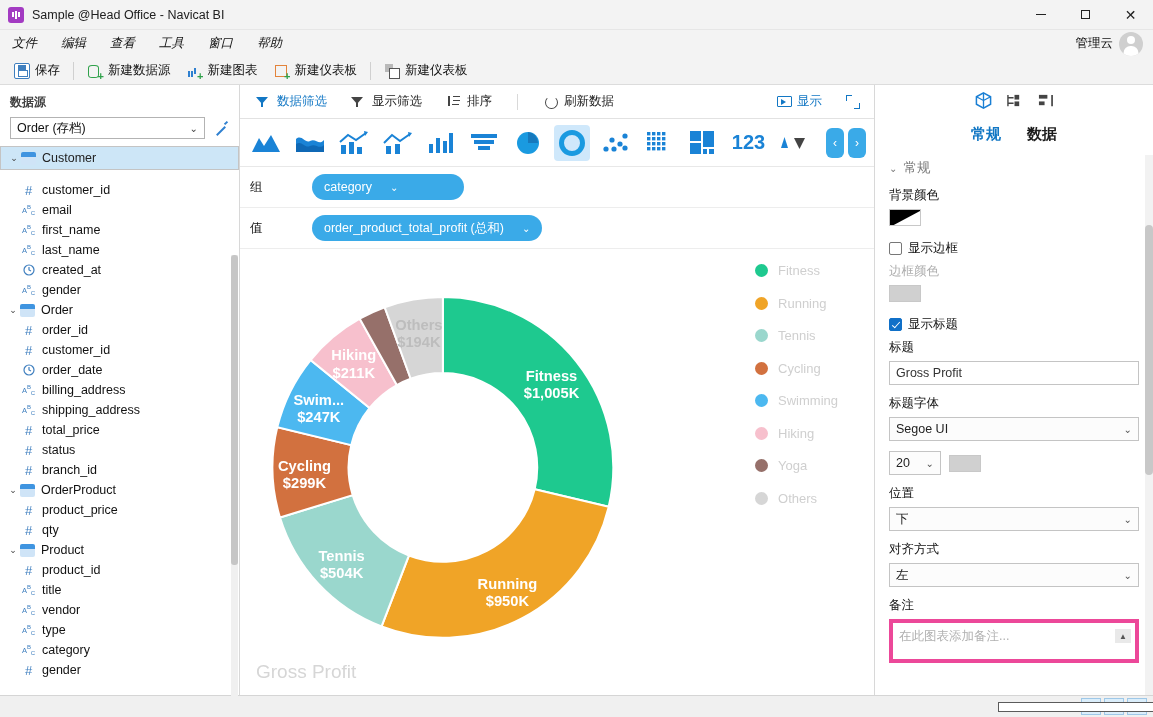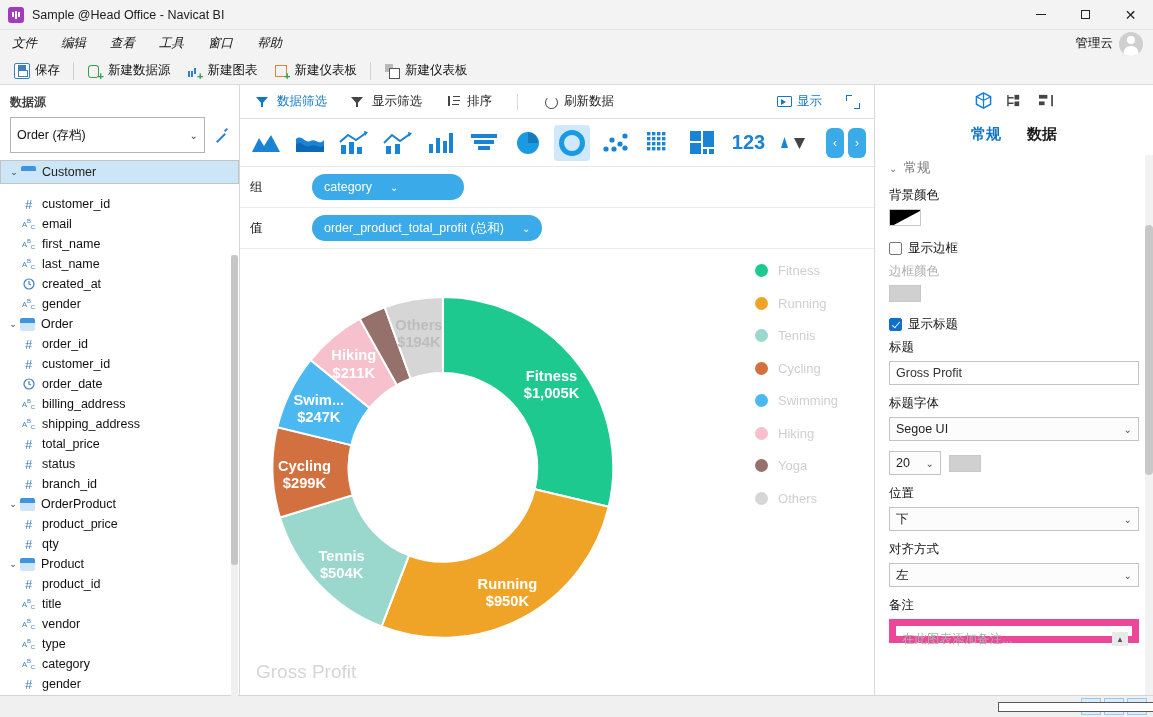--- a/index.html
+++ b/index.html
@@ -82,21 +82,21 @@
   .ic-donuttab{width:13px;height:13px;flex:0 0 13px;border-radius:50%;border:3.2px solid #1a9ae0;}
 
   
   .body { flex:1; display:flex; min-height:0; }
 
   
   .sidebar { width:240px; flex:0 0 240px; background:#fff; border-right:1px solid #d8d8d8;
              display:flex; flex-direction:column; min-height:0; position:relative;}
   .sb-title { font-size:12px; font-weight:bold; color:#404040; padding:9px 10px 6px 10px;}
   .sb-select-row { display:flex; align-items:center; gap:8px; padding:0 10px 7px 10px;}
-  .sb-select { flex:1; height:36px; border:1px solid #b3b3b3; background:#fff; font-size:12.5px;
+  .sb-select { flex:1; height:22px; border:1px solid #b3b3b3; background:#fff; font-size:12.5px;
                display:flex; align-items:center; padding:0 6px; color:#111; position:relative;}
   .sb-select .chev { margin-left:auto; color:#444; font-size:10px;}
   .pencil { width:16px;height:16px;flex:0 0 16px;position:relative;}
   .pencil::before{content:"";position:absolute;left:2px;top:10px;width:12px;height:2px;background:#2f80d0;
                   transform:rotate(-45deg); transform-origin:center;}
   .pencil::after{content:"";position:absolute;left:11px;top:2px;width:4px;height:2px;background:#2f80d0;transform:rotate(-45deg);}
   .tree { flex:1; overflow:hidden; position:relative; }
   .node { height:20px; display:flex; align-items:center; font-size:12.5px; color:#111; padding-left:6px;}
   .node.table { font-size:12.5px;}
   .node.sel { background:#cde6f7;}
@@ -189,21 +189,21 @@
   .chk.on::after{content:"";position:absolute;left:4px;top:1px;width:3px;height:7px;border:solid #fff;
                  border-width:0 1.6px 1.6px 0; transform:rotate(42deg);}
   .chkrow .t { font-size:12.5px; color:#111;}
   .inp { height:24px; border:1px solid #c4c4c4; background:#fff; font-size:12.5px; color:#333;
          display:flex; align-items:center; padding:0 6px; margin-bottom:10px;}
   .sel { height:24px; border:1px solid #c4c4c4; background:#fcfcfc; font-size:12.5px; color:#222;
          display:flex; align-items:center; padding:0 6px; margin-bottom:10px;}
   .sel .chev { margin-left:auto; font-size:10px; color:#555;}
   .row-gap { display:flex; align-items:center; gap:8px; margin-bottom:10px;}
   .sel.sm { width:52px; margin-bottom:0; }
-  .note-box { height:20px; border:7px solid #ec4899; background:#fff; font-size:12.5px; color:#b0b0b0;
+  .note-box { height:44px; border:4px solid #ec4899; background:#fff; font-size:12.5px; color:#b0b0b0;
               padding:5px 6px; position:relative;}
   .note-box .up { position:absolute; right:4px; top:6px; width:16px; height:14px; background:#e9e9e9;
                   display:flex; align-items:center; justify-content:center; font-size:8px; color:#555;}
   .rp-scroll { position:absolute; right:0px; top:0; width:8px; background:#f2f2f2;}
   .rp-scroll .thumb { width:8px; background:#c8c8c8; border-radius:4px;}
 
   
   .statusbar { height:22px; flex:0 0 22px; background:#f0f0f0; border-top:1px solid #d5d5d5;
                display:flex; align-items:center; justify-content:flex-end; padding-right:6px; gap:3px;}
   .layout-btn { width:20px; height:17px; border:1px solid #9ec8e8; background:#dbeefb;

